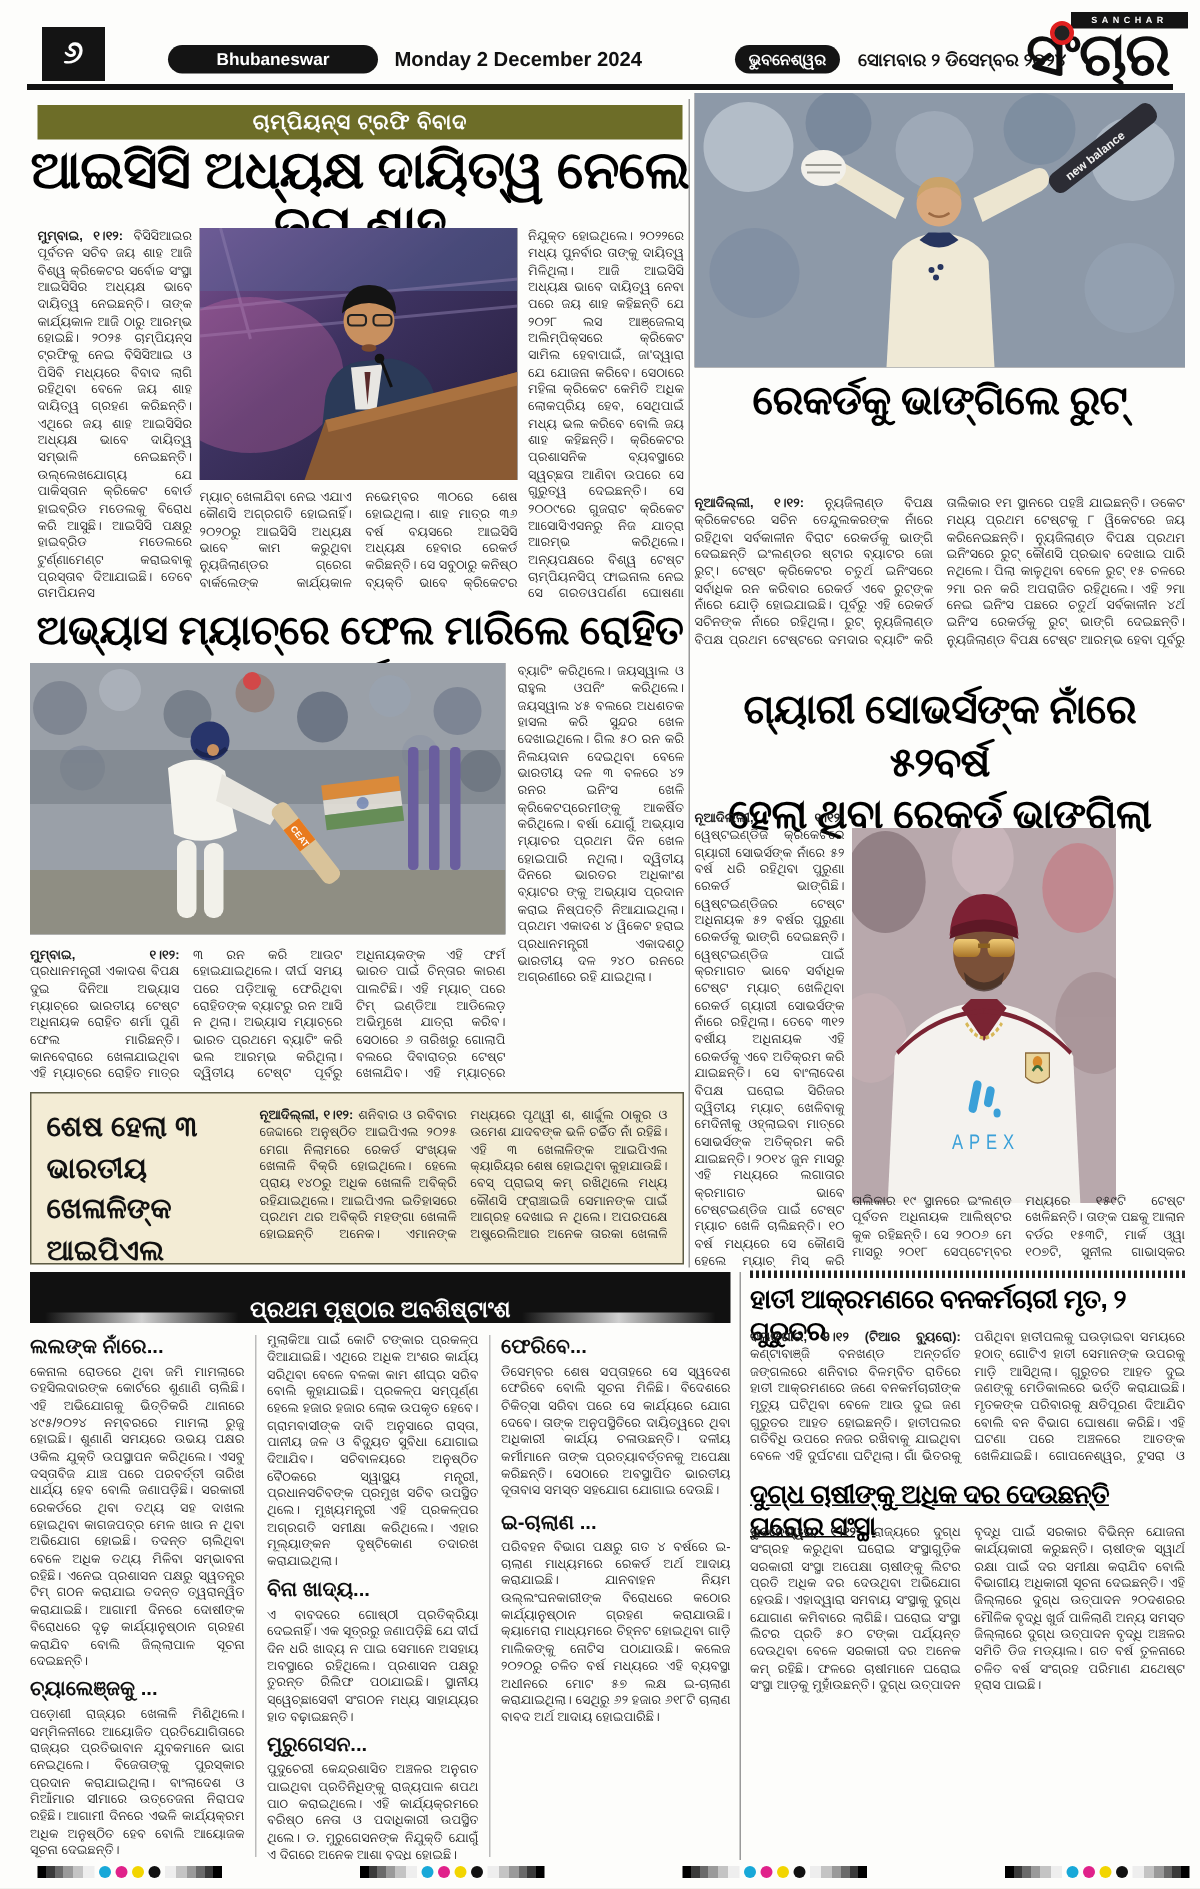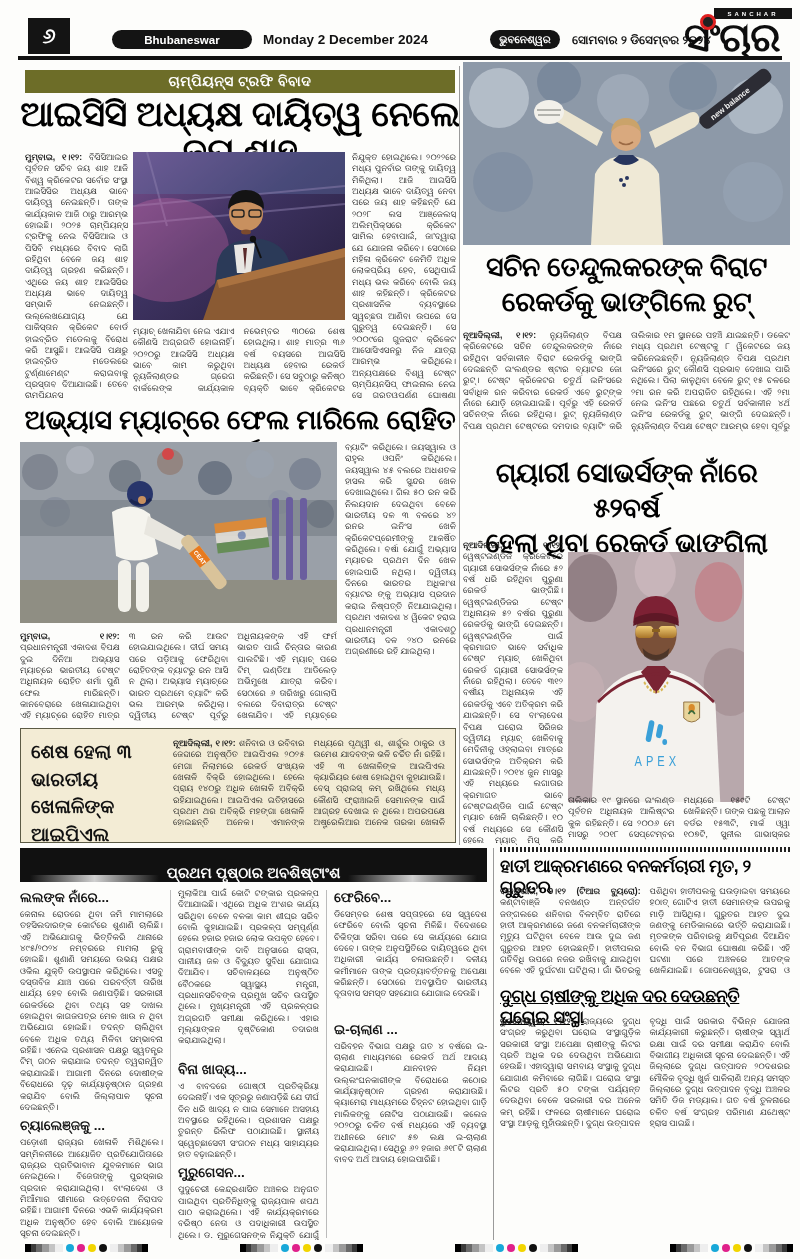--- a/index.html
+++ b/index.html
@@ -191,21 +191,20 @@
       <path d="M156 80 Q163 85 170 80" stroke="#9c6a44" stroke-width="1.6" fill="none"></path>
       <g fill="#27355e">
           <circle cx="158" cy="118" r="2"></circle>
           <circle cx="164" cy="116" r="2"></circle>
           <circle cx="161" cy="123" r="2"></circle>
         </g>
     </svg>
   </div>
 
   <div class="abs headline h-lg" style="left:463px;top:250px;width:327px;">
-    <div>ସଚିନ ତେନ୍ଦୁଲକରଙ୍କ ବିରାଟ</div>
     <div>ରେକର୍ଡକୁ ଭାଙ୍ଗିଲେ ରୁଟ୍</div>
   </div>
 
   <div class="abs bodytext c2" style="left:463px;top:330px;width:327px;height:112px;">
     <b>ନୂଆଦିଲ୍ଲୀ, ୧।୧୨:</b>
     <span>ନ୍ୟୁଜିଲାଣ୍ଡ ବିପକ୍ଷ କ୍ରିକେଟରେ ସଚିନ ତେନ୍ଦୁଲକରଙ୍କ ନାଁରେ ରହିଥିବା ସର୍ବକାଳୀନ ବିରାଟ ରେକର୍ଡକୁ ଭାଙ୍ଗି ଦେଇଛନ୍ତି ଇଂଲଣ୍ଡର ଷ୍ଟାର ବ୍ୟାଟର ଜୋ ରୁଟ୍। ଟେଷ୍ଟ କ୍ରିକେଟର ଚତୁର୍ଥ ଇନିଂସରେ ସର୍ବାଧିକ ରନ କରିବାର ରେକର୍ଡ ଏବେ ରୁଟ୍‌ଙ୍କ ନାଁରେ ଯୋଡ଼ି ହୋଇଯାଇଛି। ପୂର୍ବରୁ ଏହି ରେକର୍ଡ ସଚିନଙ୍କ ନାଁରେ ରହିଥିଲା। ରୁଟ୍ ନ୍ୟୁଜିଲାଣ୍ଡ ବିପକ୍ଷ ପ୍ରଥମ ଟେଷ୍ଟରେ ଦମଦାର ବ୍ୟାଟିଂ କରି ତାଲିକାର ୧ମ ସ୍ଥାନରେ ପହଞ୍ଚି ଯାଇଛନ୍ତି। ଡକେଟ ମଧ୍ୟ ପ୍ରଥମ ଟେଷ୍ଟକୁ ୮ ୱିକେଟରେ ଜୟ କରିନେଇଛନ୍ତି। ନ୍ୟୁଜିଲାଣ୍ଡ ବିପକ୍ଷ ପ୍ରଥମ ଇନିଂସରେ ରୁଟ୍ କୌଣସି ପ୍ରଭାବ ଦେଖାଇ ପାରି ନଥିଲେ।</span>
     <span>ପିଲା କାଳୁଥିବା ବେଳେ ରୁଟ୍ ୧୫ ଚଳରେ ୨ମା ରନ କରି ଅପରାଜିତ ରହିଥିଲେ। ଏହି ୨ମା ନେଇ ଇନିଂସ ପଛରେ ଚତୁର୍ଥ ସର୍ବକାଳୀନ ୪ର୍ଥ ଇନିଂସ ରେକର୍ଡକୁ ରୁଟ୍ ଭାଙ୍ଗି ଦେଇଛନ୍ତି। ନ୍ୟୁଜିଲାଣ୍ଡ ବିପକ୍ଷ ଟେଷ୍ଟ ଆରମ୍ଭ ହେବା ପୂର୍ବରୁ ଟେଷ୍ଟ ମ୍ୟାଚ୍‌ର ୪ର୍ଥ ଇନିଂସରେ ସର୍ବାଧିକ ରନ ହାସଲ କରିବାର ରେକର୍ଡ ସଚିନଙ୍କ ନାଁରେ ଥିଲା। ସେ ତାଙ୍କ ଟେଷ୍ଟ କ୍ୟାରିୟରରେ ମୋଟ ୧୬୨୫ ରନ କରିଥିଲେ ବେଳେ ରୁଟ୍ ଏହି ମଧ୍ୟରେ ଟେଷ୍ଟ ମ୍ୟାଚର ୪ର୍ଥ ଇନିଂସରେ ୧୬୩୦ ରନ ହାସଲ କରିନେଇଛନ୍ତି। ରୁଟ୍ ଓ ସଚିନଙ୍କ ପରେ ୧୬୧୧ ରନ ସହ ଅଜିଷ୍ଟର କୁକ ଓ ସମାନ ୧୬୧୧ ରନ ସହ ଗ୍ରେମ ସ୍ମିଥ ଯୁଗ୍ମ ଭାବେ ତୃତୀୟ ସ୍ଥାନରେ ରହିଛନ୍ତି।</span>
   </div>
 
   <div class="abs headline h-lg" style="left:463px;top:456px;width:327px;">
@@ -277,30 +276,30 @@
 
   <div class="abs" style="left:20px;top:888px;width:143px;height:352px;overflow:hidden;">
     <div class="subhead">ଲଲଙ୍କ ନାଁରେ...</div>
     <div class="bodytext">କେନାଲ ରୋଡରେ ଥିବା ଜମି ମାମଲାରେ ତହସିଲଦାରଙ୍କ କୋର୍ଟରେ ଶୁଣାଣି ଚାଲିଛି। ଏହି ଅଭିଯୋଗକୁ ଭିତ୍ତିକରି ଥାନାରେ ୪୯୫/୨୦୨୪ ନମ୍ବରରେ ମାମଲା ରୁଜୁ ହୋଇଛି। ଶୁଣାଣି ସମୟରେ ଉଭୟ ପକ୍ଷର ଓକିଲ ଯୁକ୍ତି ଉପସ୍ଥାପନ କରିଥିଲେ। ଏସବୁ ଦସ୍ତାବିଜ ଯାଞ୍ଚ ପରେ ପରବର୍ତ୍ତୀ ତାରିଖ ଧାର୍ଯ୍ୟ ହେବ ବୋଲି ଜଣାପଡ଼ିଛି। ସରକାରୀ ରେକର୍ଡରେ ଥିବା ତଥ୍ୟ ସହ ଦାଖଲ ହୋଇଥିବା କାଗଜପତ୍ର ମେଳ ଖାଉ ନ ଥିବା ଅଭିଯୋଗ ହୋଇଛି। ତଦନ୍ତ ଚାଲିଥିବା ବେଳେ ଅଧିକ ତଥ୍ୟ ମିଳିବା ସମ୍ଭାବନା ରହିଛି। ଏନେଇ ପ୍ରଶାସନ ପକ୍ଷରୁ ସ୍ୱତନ୍ତ୍ର ଟିମ୍ ଗଠନ କରାଯାଇ ତଦନ୍ତ ତ୍ୱରାନ୍ୱିତ କରାଯାଇଛି। ଆଗାମୀ ଦିନରେ ଦୋଷୀଙ୍କ ବିରୋଧରେ ଦୃଢ଼ କାର୍ଯ୍ୟାନୁଷ୍ଠାନ ଗ୍ରହଣ କରାଯିବ ବୋଲି ଜିଲ୍ଲାପାଳ ସୂଚନା ଦେଇଛନ୍ତି।</div>
     <div class="subhead" style="margin-top:5px;">ଚ୍ୟାଲେଞ୍ଜକୁ ...</div>
     <div class="bodytext">ପଡ଼ୋଶୀ ରାଜ୍ୟର ଖେଳାଳି ମିଶିଥିଲେ। ସମ୍ମିଳନୀରେ ଆୟୋଜିତ ପ୍ରତିଯୋଗିତାରେ ରାଜ୍ୟର ପ୍ରତିଭାବାନ ଯୁବକମାନେ ଭାଗ ନେଇଥିଲେ। ବିଜେତାଙ୍କୁ ପୁରସ୍କାର ପ୍ରଦାନ କରାଯାଇଥିଲା। ବାଂଲାଦେଶ ଓ ମିଆଁମାର ସୀମାରେ ଉତ୍ତେଜନା ନିରାପଦ ରହିଛି। ଆଗାମୀ ଦିନରେ ଏଭଳି କାର୍ଯ୍ୟକ୍ରମ ଅଧିକ ଅନୁଷ୍ଠିତ ହେବ ବୋଲି ଆୟୋଜକ ସୂଚନା ଦେଇଛନ୍ତି।</div>
   </div>
 
   <div class="abs" style="left:178px;top:888px;width:141px;height:352px;overflow:hidden;">
     <div class="bodytext">ମୁଲାକିଆ ପାଇଁ କୋଟି ଟଙ୍କାର ପ୍ରକଳ୍ପ ଦିଆଯାଇଛି। ଏଥିରେ ଅଧିକ ଅଂଶର କାର୍ଯ୍ୟ ସରିଥିବା ବେଳେ ବଳକା କାମ ଶୀଘ୍ର ସରିବ ବୋଲି କୁହାଯାଇଛି। ପ୍ରକଳ୍ପ ସମ୍ପୂର୍ଣ୍ଣ ହେଲେ ହଜାର ହଜାର ଲୋକ ଉପକୃତ ହେବେ। ଗ୍ରାମବାସୀଙ୍କ ଦାବି ଅନୁସାରେ ରାସ୍ତା, ପାନୀୟ ଜଳ ଓ ବିଦ୍ୟୁତ ସୁବିଧା ଯୋଗାଇ ଦିଆଯିବ। ସଚିବାଳୟରେ ଅନୁଷ୍ଠିତ ବୈଠକରେ ସ୍ୱାସ୍ଥ୍ୟ ମନ୍ତ୍ରୀ, ପ୍ରଧାନସଚିବଙ୍କ ପ୍ରମୁଖ ସଚିବ ଉପସ୍ଥିତ ଥିଲେ। ମୁଖ୍ୟମନ୍ତ୍ରୀ ଏହି ପ୍ରକଳ୍ପର ଅଗ୍ରଗତି ସମୀକ୍ଷା କରିଥିଲେ। ଏହାର ମୂଲ୍ୟାଙ୍କନ ଦୃଷ୍ଟିକୋଣ ତଦାରଖ କରାଯାଇଥିଲା।</div>
-    <div class="subhead" style="margin-top:15px;">ବିନା ଖାଦ୍ୟ...</div>
+    <div class="subhead" style="margin-top:5px;">ବିନା ଖାଦ୍ୟ...</div>
     <div class="bodytext">ଏ ବାବଦରେ ଗୋଷ୍ଠୀ ପ୍ରତିକ୍ରିୟା ଦେଇନାହିଁ। ଏକ ସୂତ୍ରରୁ ଜଣାପଡ଼ିଛି ଯେ ଦୀର୍ଘ ଦିନ ଧରି ଖାଦ୍ୟ ନ ପାଇ ସେମାନେ ଅସହାୟ ଅବସ୍ଥାରେ ରହିଥିଲେ। ପ୍ରଶାସନ ପକ୍ଷରୁ ତୁରନ୍ତ ରିଲିଫ ପଠାଯାଇଛି। ସ୍ଥାନୀୟ ସ୍ୱେଚ୍ଛାସେବୀ ସଂଗଠନ ମଧ୍ୟ ସାହାଯ୍ୟର ହାତ ବଢ଼ାଇଛନ୍ତି।</div>
     <div class="subhead" style="margin-top:5px;">ମୁରୁଗେସନ...</div>
     <div class="bodytext">ପୁଦୁଚେରୀ କେନ୍ଦ୍ରଶାସିତ ଅଞ୍ଚଳର ଅନୁଗତ ପାଇଥିବା ପ୍ରତିନିଧିଙ୍କୁ ରାଜ୍ୟପାଳ ଶପଥ ପାଠ କରାଇଥିଲେ। ଏହି କାର୍ଯ୍ୟକ୍ରମରେ ବରିଷ୍ଠ ନେତା ଓ ପଦାଧିକାରୀ ଉପସ୍ଥିତ ଥିଲେ। ଡ. ମୁରୁଗେସନଙ୍କ ନିଯୁକ୍ତି ଯୋଗୁଁ ଏ ଦିଗରେ ଅନେକ ଆଶା ବୃଦ୍ଧି ହୋଇଛି।</div>
   </div>
 
   <div class="abs" style="left:334px;top:888px;width:153px;height:352px;overflow:hidden;">
     <div class="subhead">ଫେରିବେ...</div>
     <div class="bodytext">ଡିସେମ୍ବର ଶେଷ ସପ୍ତାହରେ ସେ ସ୍ୱଦେଶ ଫେରିବେ ବୋଲି ସୂଚନା ମିଳିଛି। ବିଦେଶରେ ଚିକିତ୍ସା ସରିବା ପରେ ସେ କାର୍ଯ୍ୟରେ ଯୋଗ ଦେବେ। ତାଙ୍କ ଅନୁପସ୍ଥିତିରେ ଦାୟିତ୍ୱରେ ଥିବା ଅଧିକାରୀ କାର୍ଯ୍ୟ ଚଳାଉଛନ୍ତି। ଦଳୀୟ କର୍ମୀମାନେ ତାଙ୍କ ପ୍ରତ୍ୟାବର୍ତ୍ତନକୁ ଅପେକ୍ଷା କରିଛନ୍ତି। ସେଠାରେ ଅବସ୍ଥାପିତ ଭାରତୀୟ ଦୂତାବାସ ସମସ୍ତ ସହଯୋଗ ଯୋଗାଇ ଦେଉଛି।</div>
-    <div class="subhead" style="margin-top:22px;">ଇ-ଚାଲାଣ ...</div>
+    <div class="subhead" style="margin-top:7px;">ଇ-ଚାଲାଣ ...</div>
     <div class="bodytext">ପରିବହନ ବିଭାଗ ପକ୍ଷରୁ ଗତ ୪ ବର୍ଷରେ ଇ-ଚାଲାଣ ମାଧ୍ୟମରେ ରେକର୍ଡ ଅର୍ଥ ଆଦାୟ କରାଯାଇଛି। ଯାନବାହନ ନିୟମ ଉଲ୍ଲଂଘନକାରୀଙ୍କ ବିରୋଧରେ କଠୋର କାର୍ଯ୍ୟାନୁଷ୍ଠାନ ଗ୍ରହଣ କରାଯାଉଛି। କ୍ୟାମେରା ମାଧ୍ୟମରେ ଚିହ୍ନଟ ହୋଇଥିବା ଗାଡ଼ି ମାଲିକଙ୍କୁ ନୋଟିସ ପଠାଯାଉଛି। କଲେଜ ୨୦୨୦ରୁ ଚଳିତ ବର୍ଷ ମଧ୍ୟରେ ଏହି ବ୍ୟବସ୍ଥା ଅଧୀନରେ ମୋଟ ୫୭ ଲକ୍ଷ ଇ-ଚାଲାଣ କରାଯାଇଥିଲା। ସେଥିରୁ ୬୨ ହଜାର ୬୧୮ଟି ଚାଲାଣ ବାବଦ ଅର୍ଥ ଆଦାୟ ହୋଇପାରିଛି।</div>
   </div>
 
   <div class="abs hatch" style="left:500px;top:847px;width:290px;height:5px;"></div>
   <div class="abs headline h-md" style="left:500px;top:856px;width:292px;font-size:17.5px;">ହାତୀ ଆକ୍ରମଣରେ ବନକର୍ମଚାରୀ ମୃତ, ୨ ଗୁରୁତର</div>
   <div class="abs bodytext c2" style="left:500px;top:886px;width:290px;height:92px;">
     <b>ବଲାଙ୍ଗୀର, 9।୧୨ (ଟିଆର ବ୍ୟୁରୋ):</b>
     <span>କଣ୍ଟାବାଞ୍ଜି ବନଖଣ୍ଡ ଅନ୍ତର୍ଗତ ଜଙ୍ଗଲରେ ଶନିବାର ବିଳମ୍ବିତ ରାତିରେ ହାତୀ ଆକ୍ରମଣରେ ଜଣେ ବନକର୍ମଚାରୀଙ୍କ ମୃତ୍ୟୁ ଘଟିଥିବା ବେଳେ ଆଉ ଦୁଇ ଜଣ ଗୁରୁତର ଆହତ ହୋଇଛନ୍ତି। ହାତୀପଲର ଗତିବିଧି ଉପରେ ନଜର ରଖିବାକୁ ଯାଇଥିବା ବେଳେ ଏହି ଦୁର୍ଘଟଣା ଘଟିଥିଲା। ଗାଁ ଭିତରକୁ ପଶିଥିବା ହାତୀପଲକୁ ଘଉଡ଼ାଇବା ସମୟରେ ହଠାତ୍ ଗୋଟିଏ ହାତୀ ସେମାନଙ୍କ ଉପରକୁ ମାଡ଼ି ଆସିଥିଲା। ଗୁରୁତର ଆହତ ଦୁଇ ଜଣଙ୍କୁ ମେଡିକାଲରେ ଭର୍ତ୍ତି କରାଯାଇଛି। ମୃତକଙ୍କ ପରିବାରକୁ କ୍ଷତିପୂରଣ ଦିଆଯିବ ବୋଲି ବନ ବିଭାଗ ଘୋଷଣା କରିଛି। ଏହି ଘଟଣା ପରେ ଅଞ୍ଚଳରେ ଆତଙ୍କ ଖେଳିଯାଇଛି। ଗୋପନେଶ୍ୱର, ଟୁସରା ଓ ତାଲଗୁଡ଼ ଅଞ୍ଚଳରେ ହାତୀପଲର ଗତିବିଧି ଉପରେ ନଜର ରଖାଯାଇଛି ବୋଲି ଡିଏଫଓ ସୂଚନା ଦେଇଛନ୍ତି।</span>
   </div>
 

